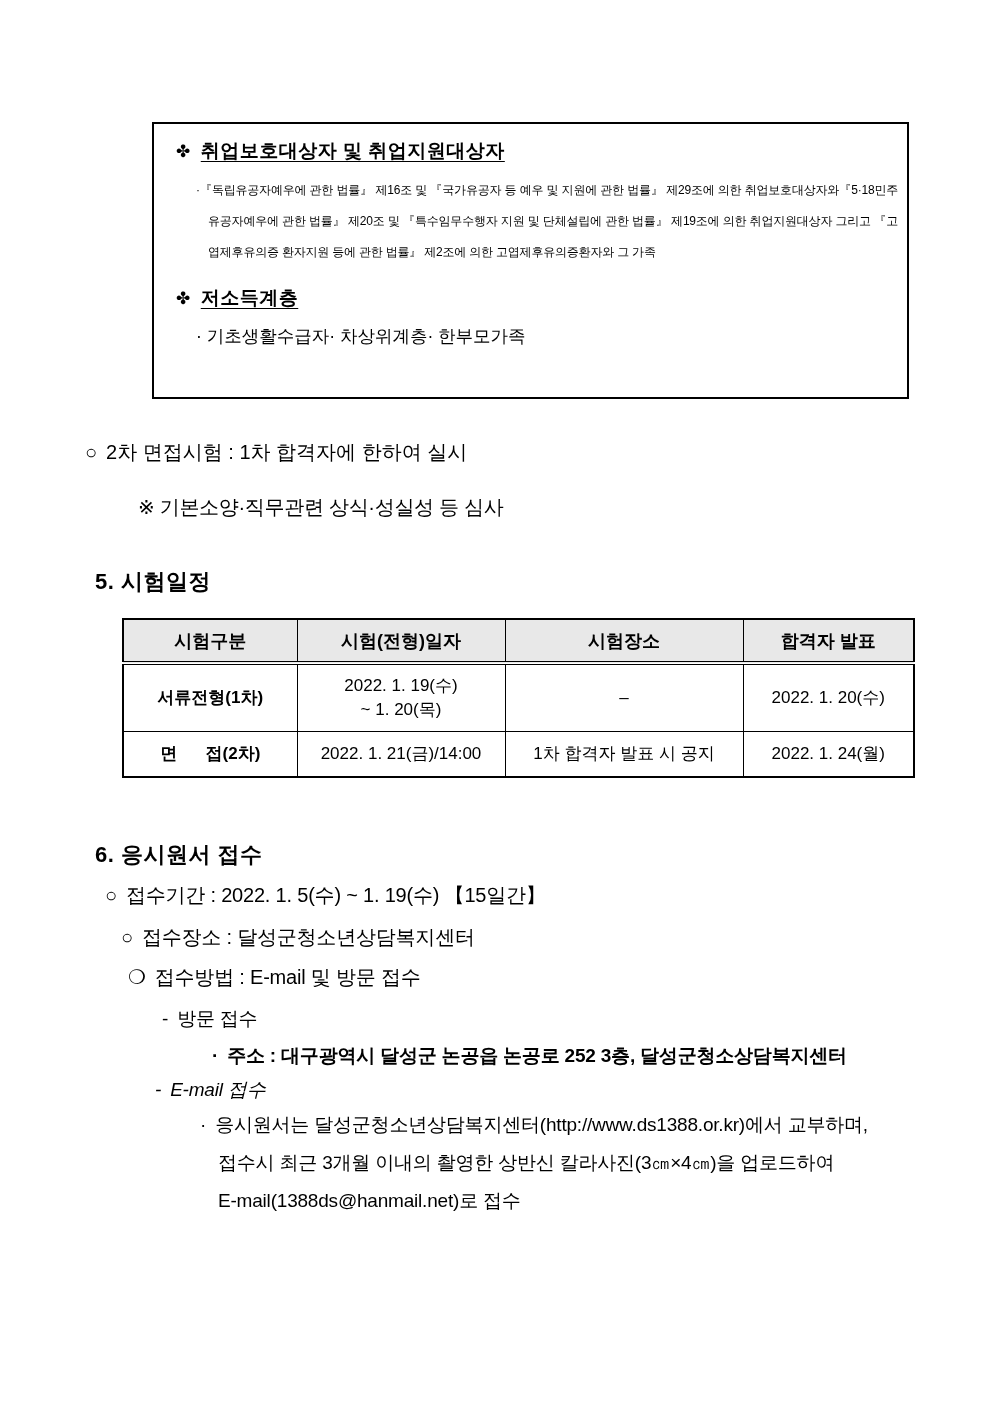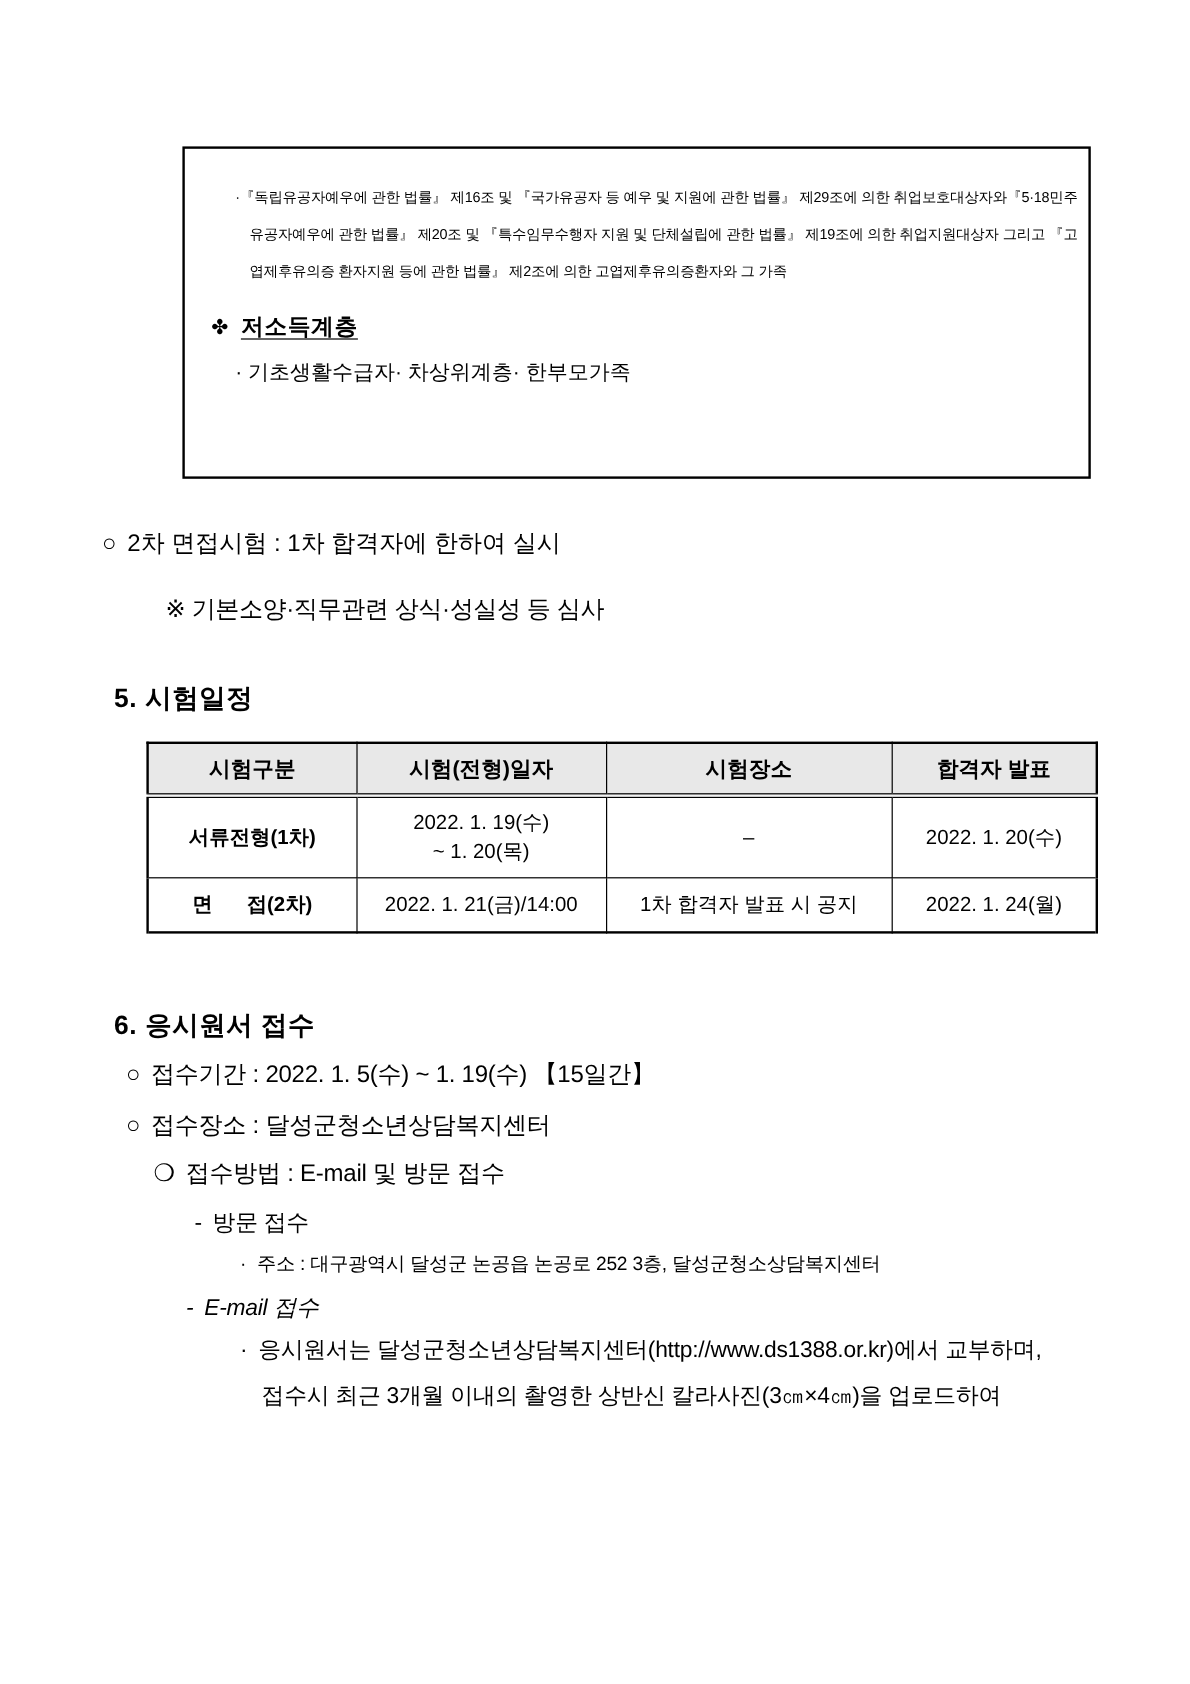--- a/index.html
+++ b/index.html
@@ -55,35 +55,38 @@
   .sched-table tbody tr.r2 td { height:46px; }
   .sched-table .cat { font-weight:bold; white-space:pre; }
   .col1 { width:174px; } .col2 { width:208px; } .col3 { width:238px; } .col4 { width:171px; }
   .sched-table td.outer-l { border-left:2px solid #000; }
   .sched-table td.outer-r { border-right:2px solid #000; }
 
   
   .item { position:absolute; font-size:20px; letter-spacing:-0.2px; white-space:nowrap; }
   .item .bullet { margin-right:9px; }
   .it0 { left:105px; top:882px; }
-  .it1 { left:105px; top:924px; }
+  .it1 { left:121px; top:924px; }
   .it2 { left:128px; top:964px; }
   .it3 { left:162px; top:1006px; font-size:19px; }
-  .it4 { left:200px; top:1043px; font-size:16px; }
+  .it4 { left:212px; top:1043px; font-size:19px;font-weight:bold; }
   .it5 { left:155px; top:1077px; font-size:19px;font-style:italic; }
   .it6 { left:200px; top:1112px; font-size:19px; }
   .it7 { left:218px; top:1150px; font-size:19px; }
   .it8 { left:218px; top:1188px; font-size:19px; }
 </style>
 </head>
 <body>
 
 <div class="page">
 
   <div class="notice-box">
+    <div class="box-title">
+      <span class="bullet">✤</span><span class="t">취업보호대상자 및 취업지원대상자</span>
+    </div>
     <div class="box-body">·『독립유공자예우에 관한 법률』 제16조 및 『국가유공자 등 예우 및 지원에 관한 법률』 제29조에 의한 취업보호대상자와『5·18민주유공자예우에 관한 법률』 제20조 및 『특수임무수행자 지원 및 단체설립에 관한 법률』 제19조에 의한 취업지원대상자 그리고 『고엽제후유의증 환자지원 등에 관한 법률』 제2조에 의한 고엽제후유의증환자와 그 가족</div>
 
     <div class="box-title second">
       <span class="bullet">✤</span><span class="t">저소득계층</span>
     </div>
     <div class="box-body2">· 기초생활수급자·  차상위계층·  한부모가족</div>
   </div>
 
   <div class="line-interview">
     <span class="bullet">○</span><span>2차 면접시험 : 1차 합격자에 한하여 실시</span>
@@ -137,14 +140,15 @@
   <div class="item it4">
     <span class="bullet">·</span><span>주소 : 대구광역시 달성군 논공읍 논공로 252 3층, 달성군청소상담복지센터</span>
   </div>
   <div class="item it5">
     <span class="bullet">-</span><span>E-mail 접수</span>
   </div>
   <div class="item it6">
     <span class="bullet">·</span><span>응시원서는 달성군청소년상담복지센터(http://www.ds1388.or.kr)에서 교부하며,</span>
   </div>
   <div class="item it7">접수시 최근 3개월 이내의 촬영한 상반신 칼라사진(3㎝×4㎝)을 업로드하여</div>
+  <div class="item it8">E-mail(1388ds@hanmail.net)로 접수</div>
 
 </div>
 
 </body></html>

